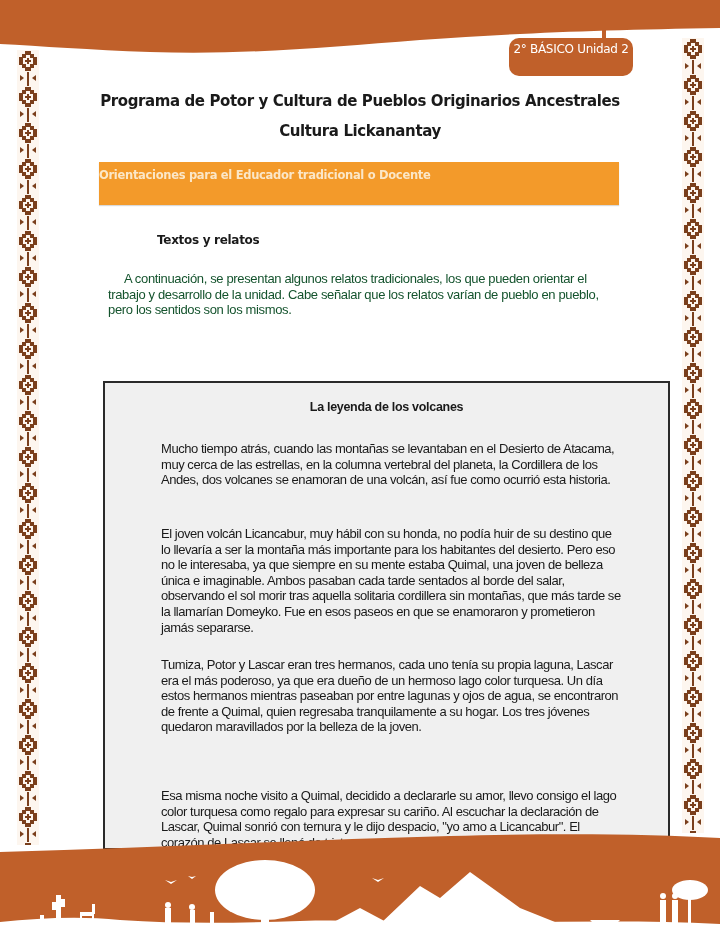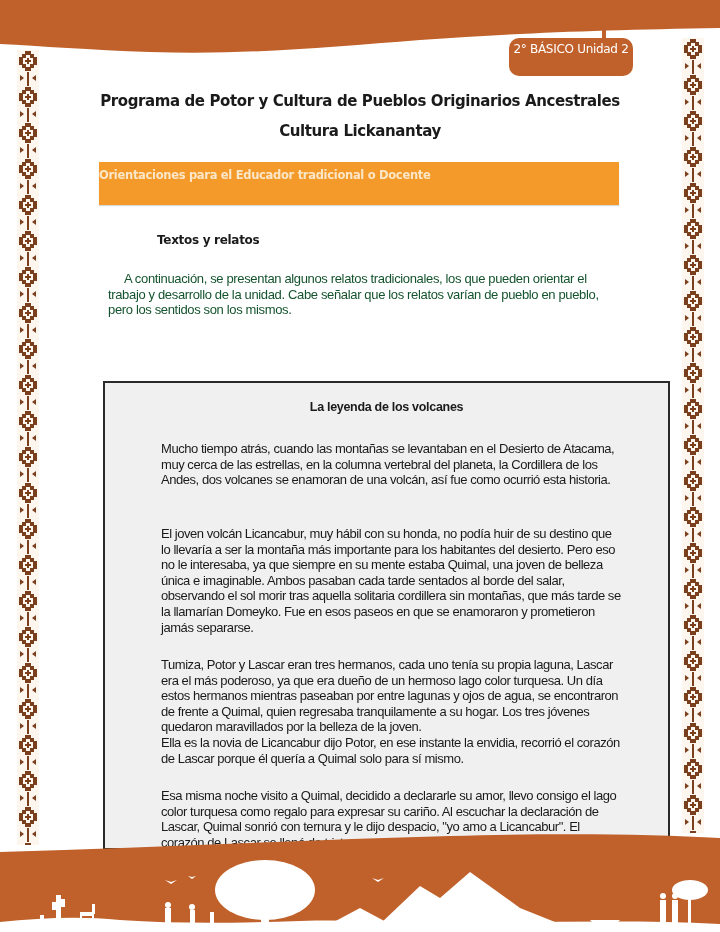--- a/index.html
+++ b/index.html
@@ -120,21 +120,20 @@
 <div class="section-heading">Textos y relatos</div>
 
 <div class="intro-text"><span class="indent"></span><span>A continuación, se presentan algunos relatos tradicionales, los que pueden orientar el trabajo y desarrollo de la unidad. Cabe señalar que los relatos varían de pueblo en pueblo, pero los sentidos son los mismos.</span></div>
 
 <div class="story-box">
   <div class="story-title">La leyenda de los volcanes</div>
   <div class="story-para p1">Mucho tiempo atrás, cuando las montañas se levantaban en el Desierto de Atacama, muy cerca de las estrellas, en la columna vertebral del planeta, la Cordillera de los Andes, dos volcanes se enamoran de una volcán, así fue como ocurrió esta historia.</div>
   <div class="story-para p2">El joven volcán Licancabur, muy hábil con su honda, no podía huir de su destino que lo llevaría a ser la montaña más importante para los habitantes del desierto. Pero eso no le interesaba, ya que siempre en su mente estaba Quimal, una joven de belleza única e imaginable. Ambos pasaban cada tarde sentados al borde del salar, observando el sol morir tras aquella solitaria cordillera sin montañas, que más tarde se la llamarían Domeyko.  Fue en esos paseos en que se enamoraron y prometieron jamás separarse.</div>
   <div class="story-para p3">
     <span>Tumiza, Potor y Lascar eran tres hermanos, cada uno tenía su propia laguna, Lascar era el más poderoso, ya que era dueño de un hermoso lago color turquesa. Un día estos hermanos mientras paseaban por entre lagunas y ojos de agua, se encontraron de frente a Quimal, quien regresaba tranquilamente a su hogar. Los tres jóvenes quedaron maravillados por la belleza de la joven.</span><br>
-    <span>Ella es la novia de Licancabur dijo Potor, en ese instante la envidia, recorrió el corazón de Lascar porque él quería a Quimal solo para sí mismo.</span>
   </div>
   <div class="story-para p4">Esa misma noche visito a Quimal, decidido a declararle su amor, llevo consigo el lago color turquesa como regalo para expresar su cariño. Al escuchar la declaración de Lascar, Quimal sonrió  con ternura y le dijo despacio, "yo amo a Licancabur". El corazón de Lascar se llenó de tristeza y pensó, si ella no me ama a mí, entonces no</div>
 </div>
 
 <div class="bottom-band">
   <svg width="720" height="112" viewBox="0 0 720 112">
     <path d="M0,32 C150,28 300,20 450,16 C560,13 650,14 720,18 V112 H0 Z" fill="#c0602a"></path>
     <g fill="#ffffff">
 
       <path d="M0,112 V102 C40,98 80,96 120,100 C180,104 240,103 300,101 C360,99 420,104 480,103 C560,102 640,100 720,104 V112 Z"></path>

